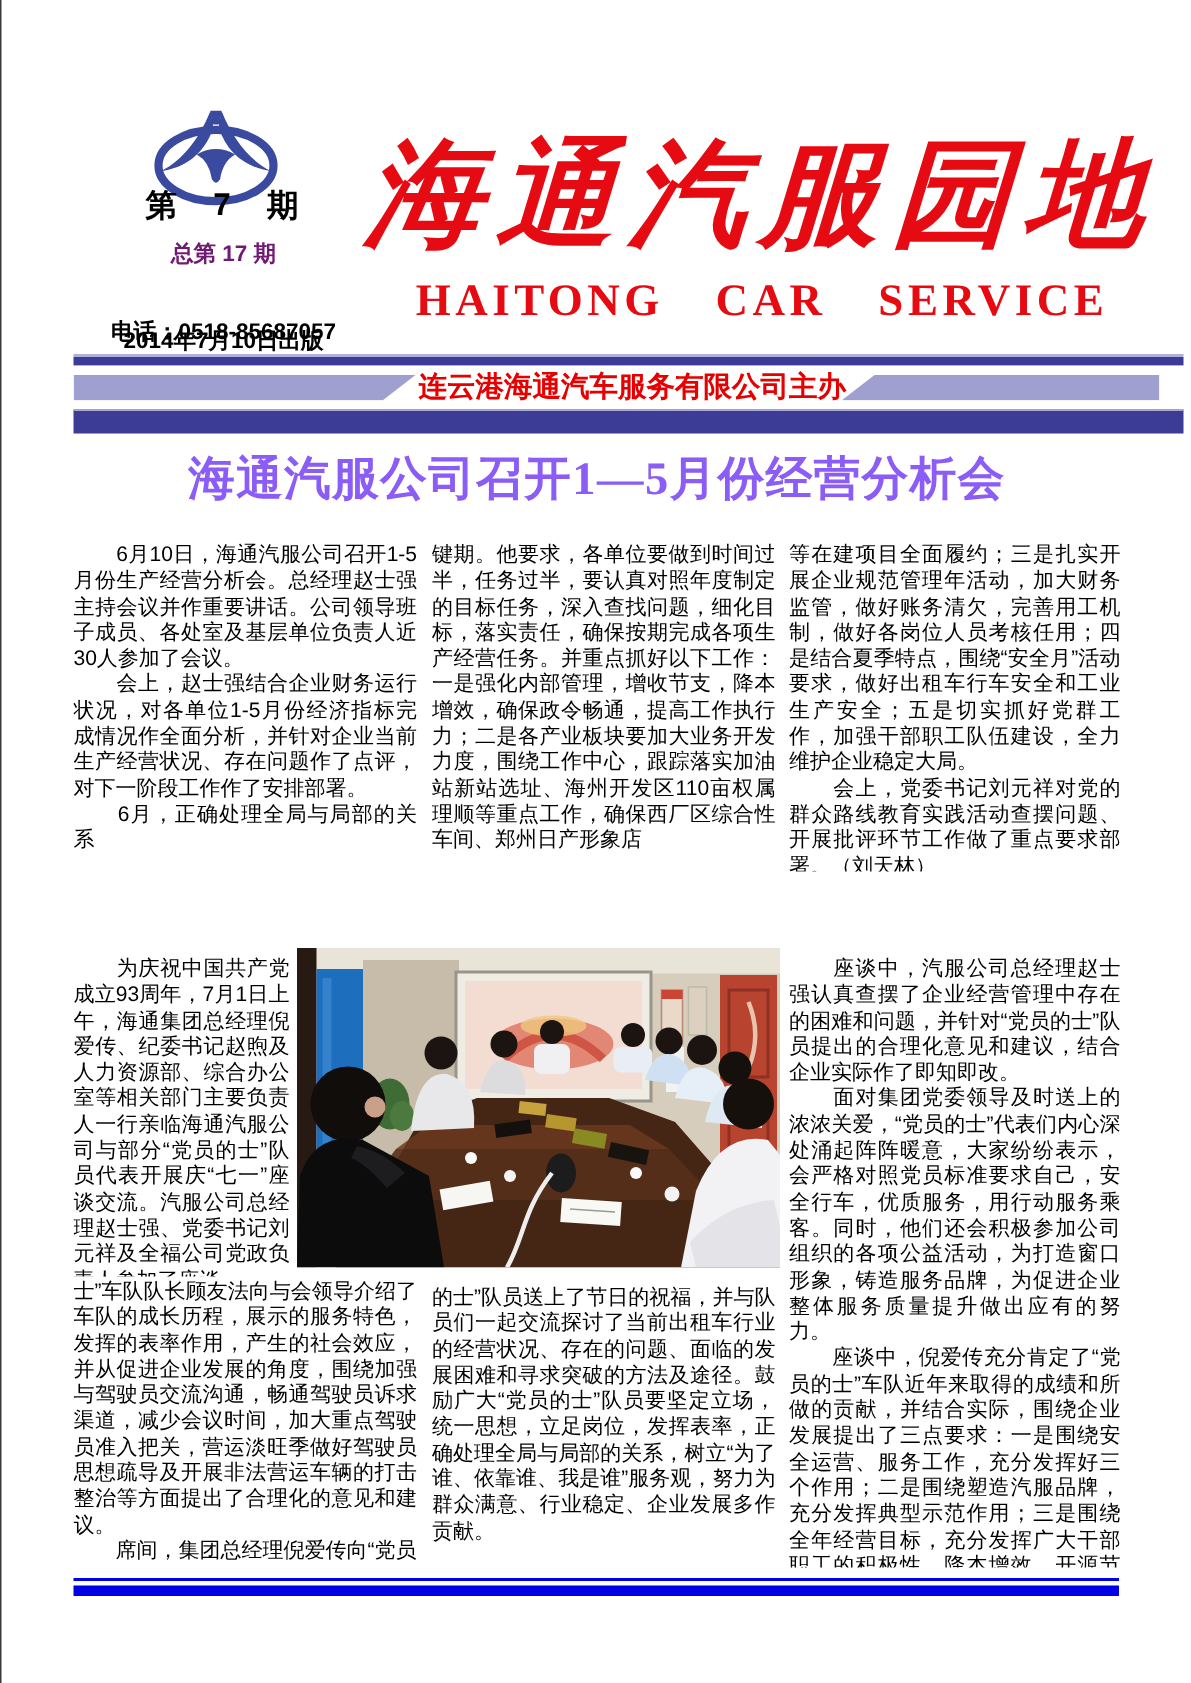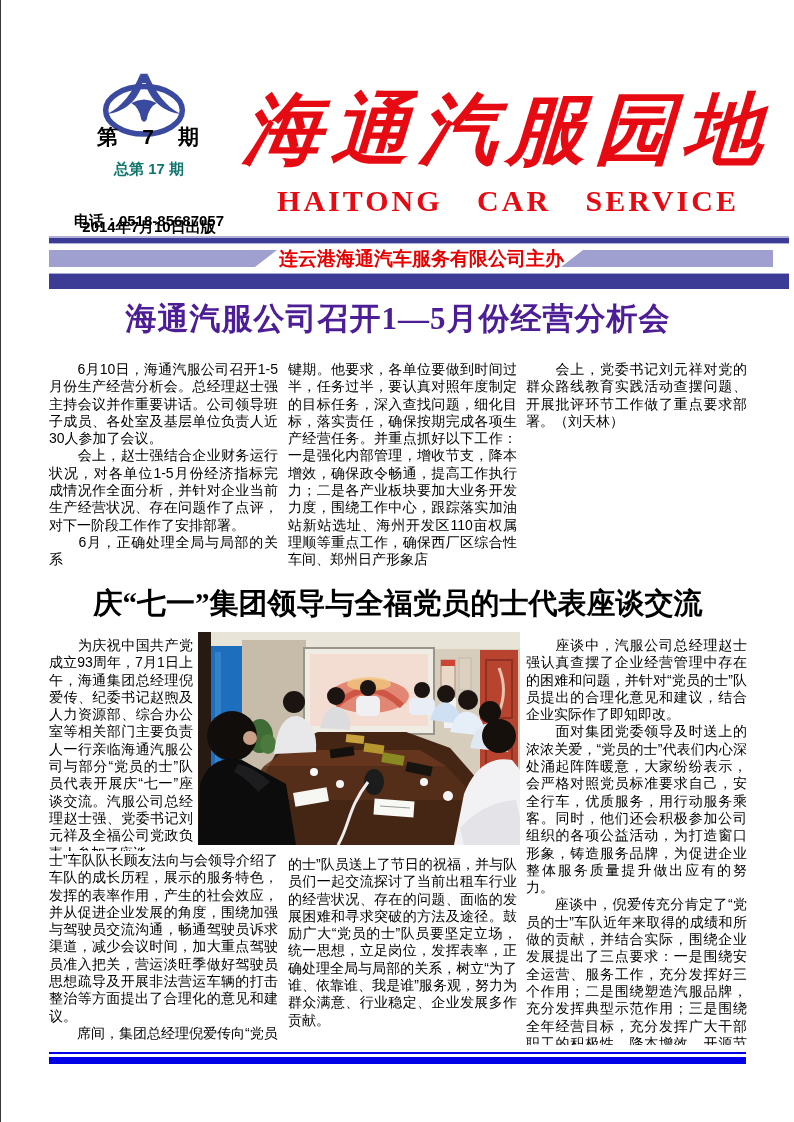--- a/index.html
+++ b/index.html
@@ -9,21 +9,21 @@
     overflow:hidden;border-left:1px solid #3a3a3a;box-sizing:border-box;
   }
   
   .logo{position:absolute;left:101px;top:72px;width:84px;height:64px;}
   .issue-line{
     position:absolute;left:96px;top:124px;width:102px;height:26px;
     display:flex;justify-content:space-between;align-items:center;
     font-size:21px;font-weight:bold;color:#000;
   }
   .total-issue{position:absolute;left:78px;top:160px;width:140px;text-align:center;
-    font-size:15px;font-weight:bold;color:#0f766e;}
+    font-size:15px;font-weight:bold;color:#701a75;}
   .pub-date{position:absolute;left:62px;top:186px;width:172px;text-align:center;
     font-size:15px;font-weight:bold;color:#000;margin-top:32px;}
   .phone-line{position:absolute;left:48px;top:212px;width:200px;text-align:center;
     font-size:15px;font-weight:bold;color:#000;}
   
   .title-cn{
     position:absolute;left:226px;top:78px;width:562px;height:104px;
     font-family:"Liberation Serif","DejaVu Serif",serif;
     font-size:78px;line-height:104px;font-weight:bold;font-style:italic;
     color:#e60b12;text-align:center;letter-spacing:10px;white-space:nowrap;
@@ -54,21 +54,21 @@
     text-align:center;font-size:19px;font-weight:bold;color:#e60000;white-space:nowrap;
   }
   .stripe-thick{
     position:absolute;left:48px;right:5px;top:273px;height:16px;
     background:#3c3c96;border-top:1px solid #a8a8d4;box-sizing:border-box;
   }
   
   .a1-title{
     position:absolute;left:48px;top:298px;width:698px;margin:0;text-align:center;
     font-family:"Liberation Serif","DejaVu Serif",serif;
-    font-size:31px;font-weight:bold;color:#4c1d95;letter-spacing:1px;white-space:nowrap;
+    font-size:31px;font-weight:bold;color:#8b5cf6;letter-spacing:1px;white-space:nowrap;
   }
   .a2-title{
     position:absolute;left:40px;top:584px;width:714px;margin:0;text-align:center;
     font-family:"Liberation Serif","DejaVu Serif",serif;
     font-size:29px;font-weight:bold;color:#000;white-space:nowrap;
   }
   
   .cn-text{position:absolute;font-size:14px;line-height:17.3px;color:#000;
     text-align:justify;overflow:hidden;}
   .cn-text p{margin:0;text-align:justify;text-justify:inter-character;}
@@ -128,24 +128,24 @@
   <h1 class="a1-title">海通汽服公司召开1—5月份经营分析会</h1>
   <div class="cn-text a1c1">
       <p>　　6月10日，海通汽服公司召开1-5月份生产经营分析会。总经理赵士强主持会议并作重要讲话。公司领导班子成员、各处室及基层单位负责人近30人参加了会议。</p>
       <p>　　会上，赵士强结合企业财务运行状况，对各单位1-5月份经济指标完成情况作全面分析，并针对企业当前生产经营状况、存在问题作了点评，对下一阶段工作作了安排部署。</p>
       <p>　　6月，正确处理全局与局部的关系</p>
     </div>
   <div class="cn-text a1c2">
       <p>键期。他要求，各单位要做到时间过半，任务过半，要认真对照年度制定的目标任务，深入查找问题，细化目标，落实责任，确保按期完成各项生产经营任务。并重点抓好以下工作：一是强化内部管理，增收节支，降本增效，确保政令畅通，提高工作执行力；二是各产业板块要加大业务开发力度，围绕工作中心，跟踪落实加油站新站选址、海州开发区110亩权属理顺等重点工作，确保西厂区综合性车间、郑州日产形象店</p>
     </div>
   <div class="cn-text a1c3">
+      <p>等在建项目全面履约；三是扎实开展企业规范管理年活动，加大财务监管，做好账务清欠，完善用工机制，做好各岗位人员考核任用；四是结合夏季特点，围绕“安全月”活动要求，做好出租车行车安全和工业生产安全；五是切实抓好党群工作，加强干部职工队伍建设，全力维护企业稳定大局。</p>
       <p>　　会上，党委书记刘元祥对党的群众路线教育实践活动查摆问题、开展批评环节工作做了重点要求部署。（刘天林）</p>
     </div>
 
-  <h2 class="a2-title">庆“七一”集团领导与全福党员的士代表座谈交流</h2>
 
   <div class="photo">
     <svg viewBox="0 0 322 213" preserveAspectRatio="none">
 
       <rect width="322" height="213" fill="#d6cdbd"></rect>
       <rect width="322" height="17" fill="#e9e4d8"></rect>
       <rect x="0" y="0" width="13" height="213" fill="#261a12"></rect>
       <rect x="13" y="14" width="31" height="128" fill="#1d6fbe"></rect>
       <rect x="17" y="20" width="6" height="116" fill="#3e8ad2" opacity="0.7"></rect>
       <rect x="44" y="8" width="64" height="146" fill="#c7bcaa"></rect>

